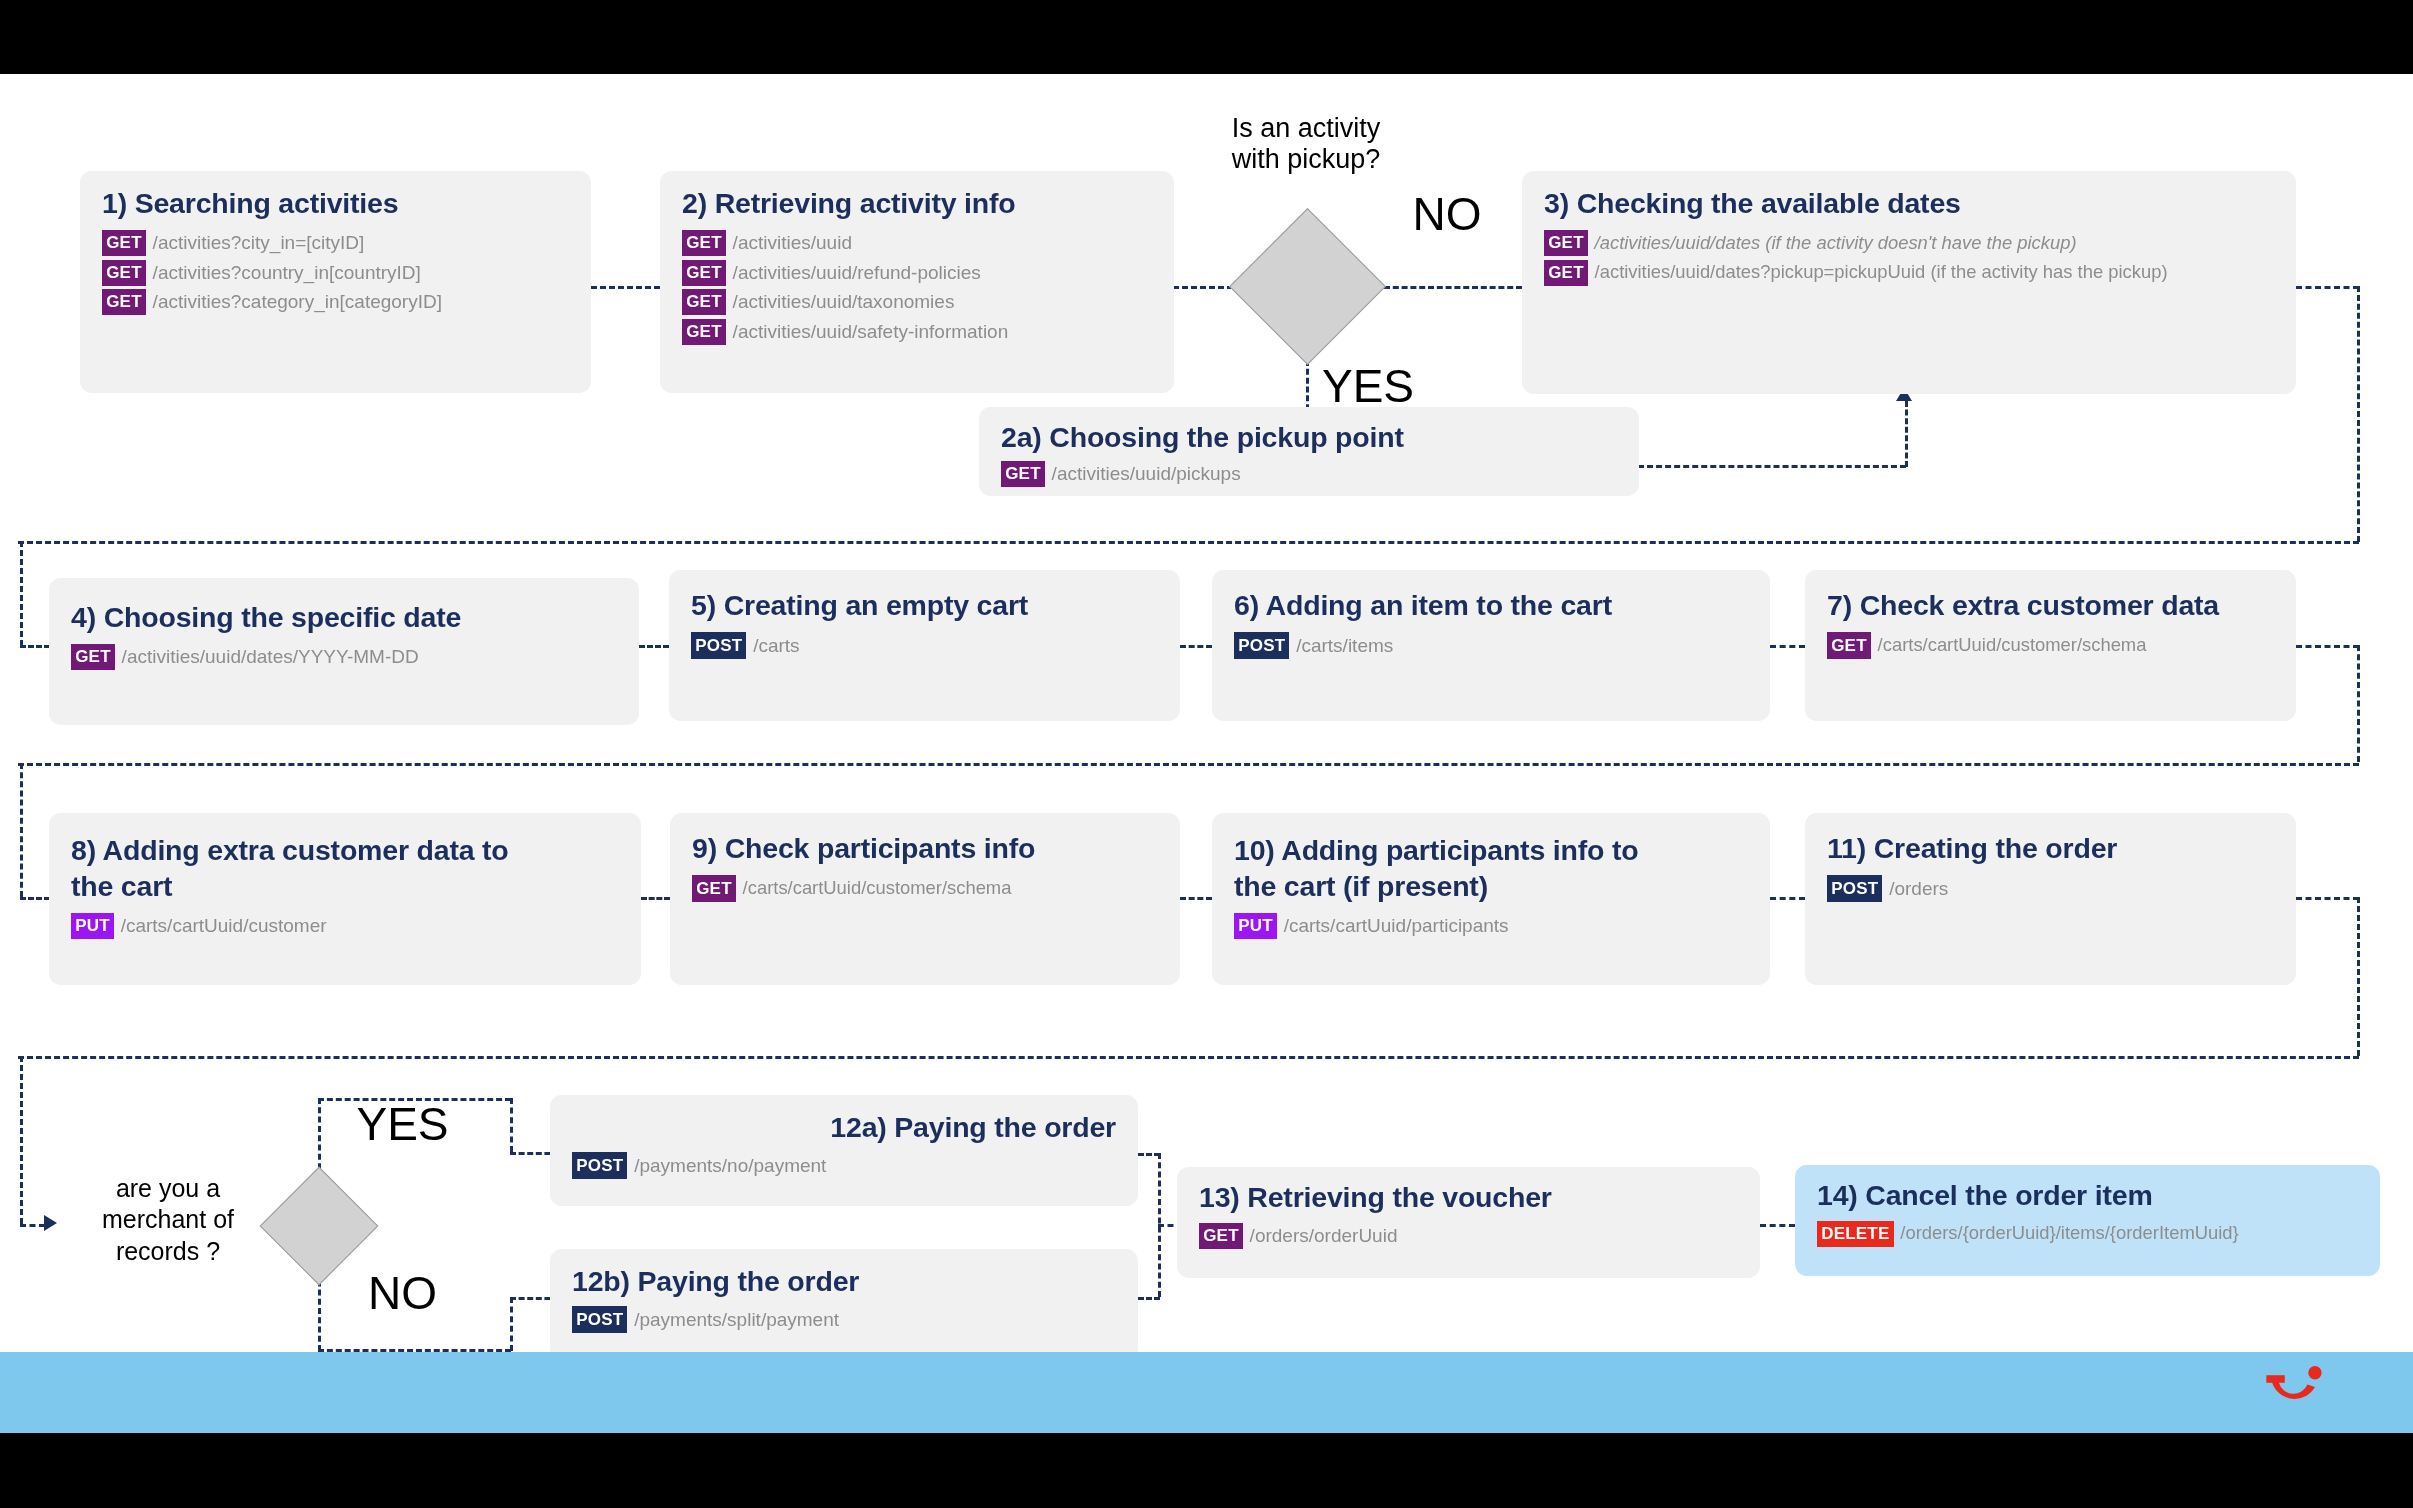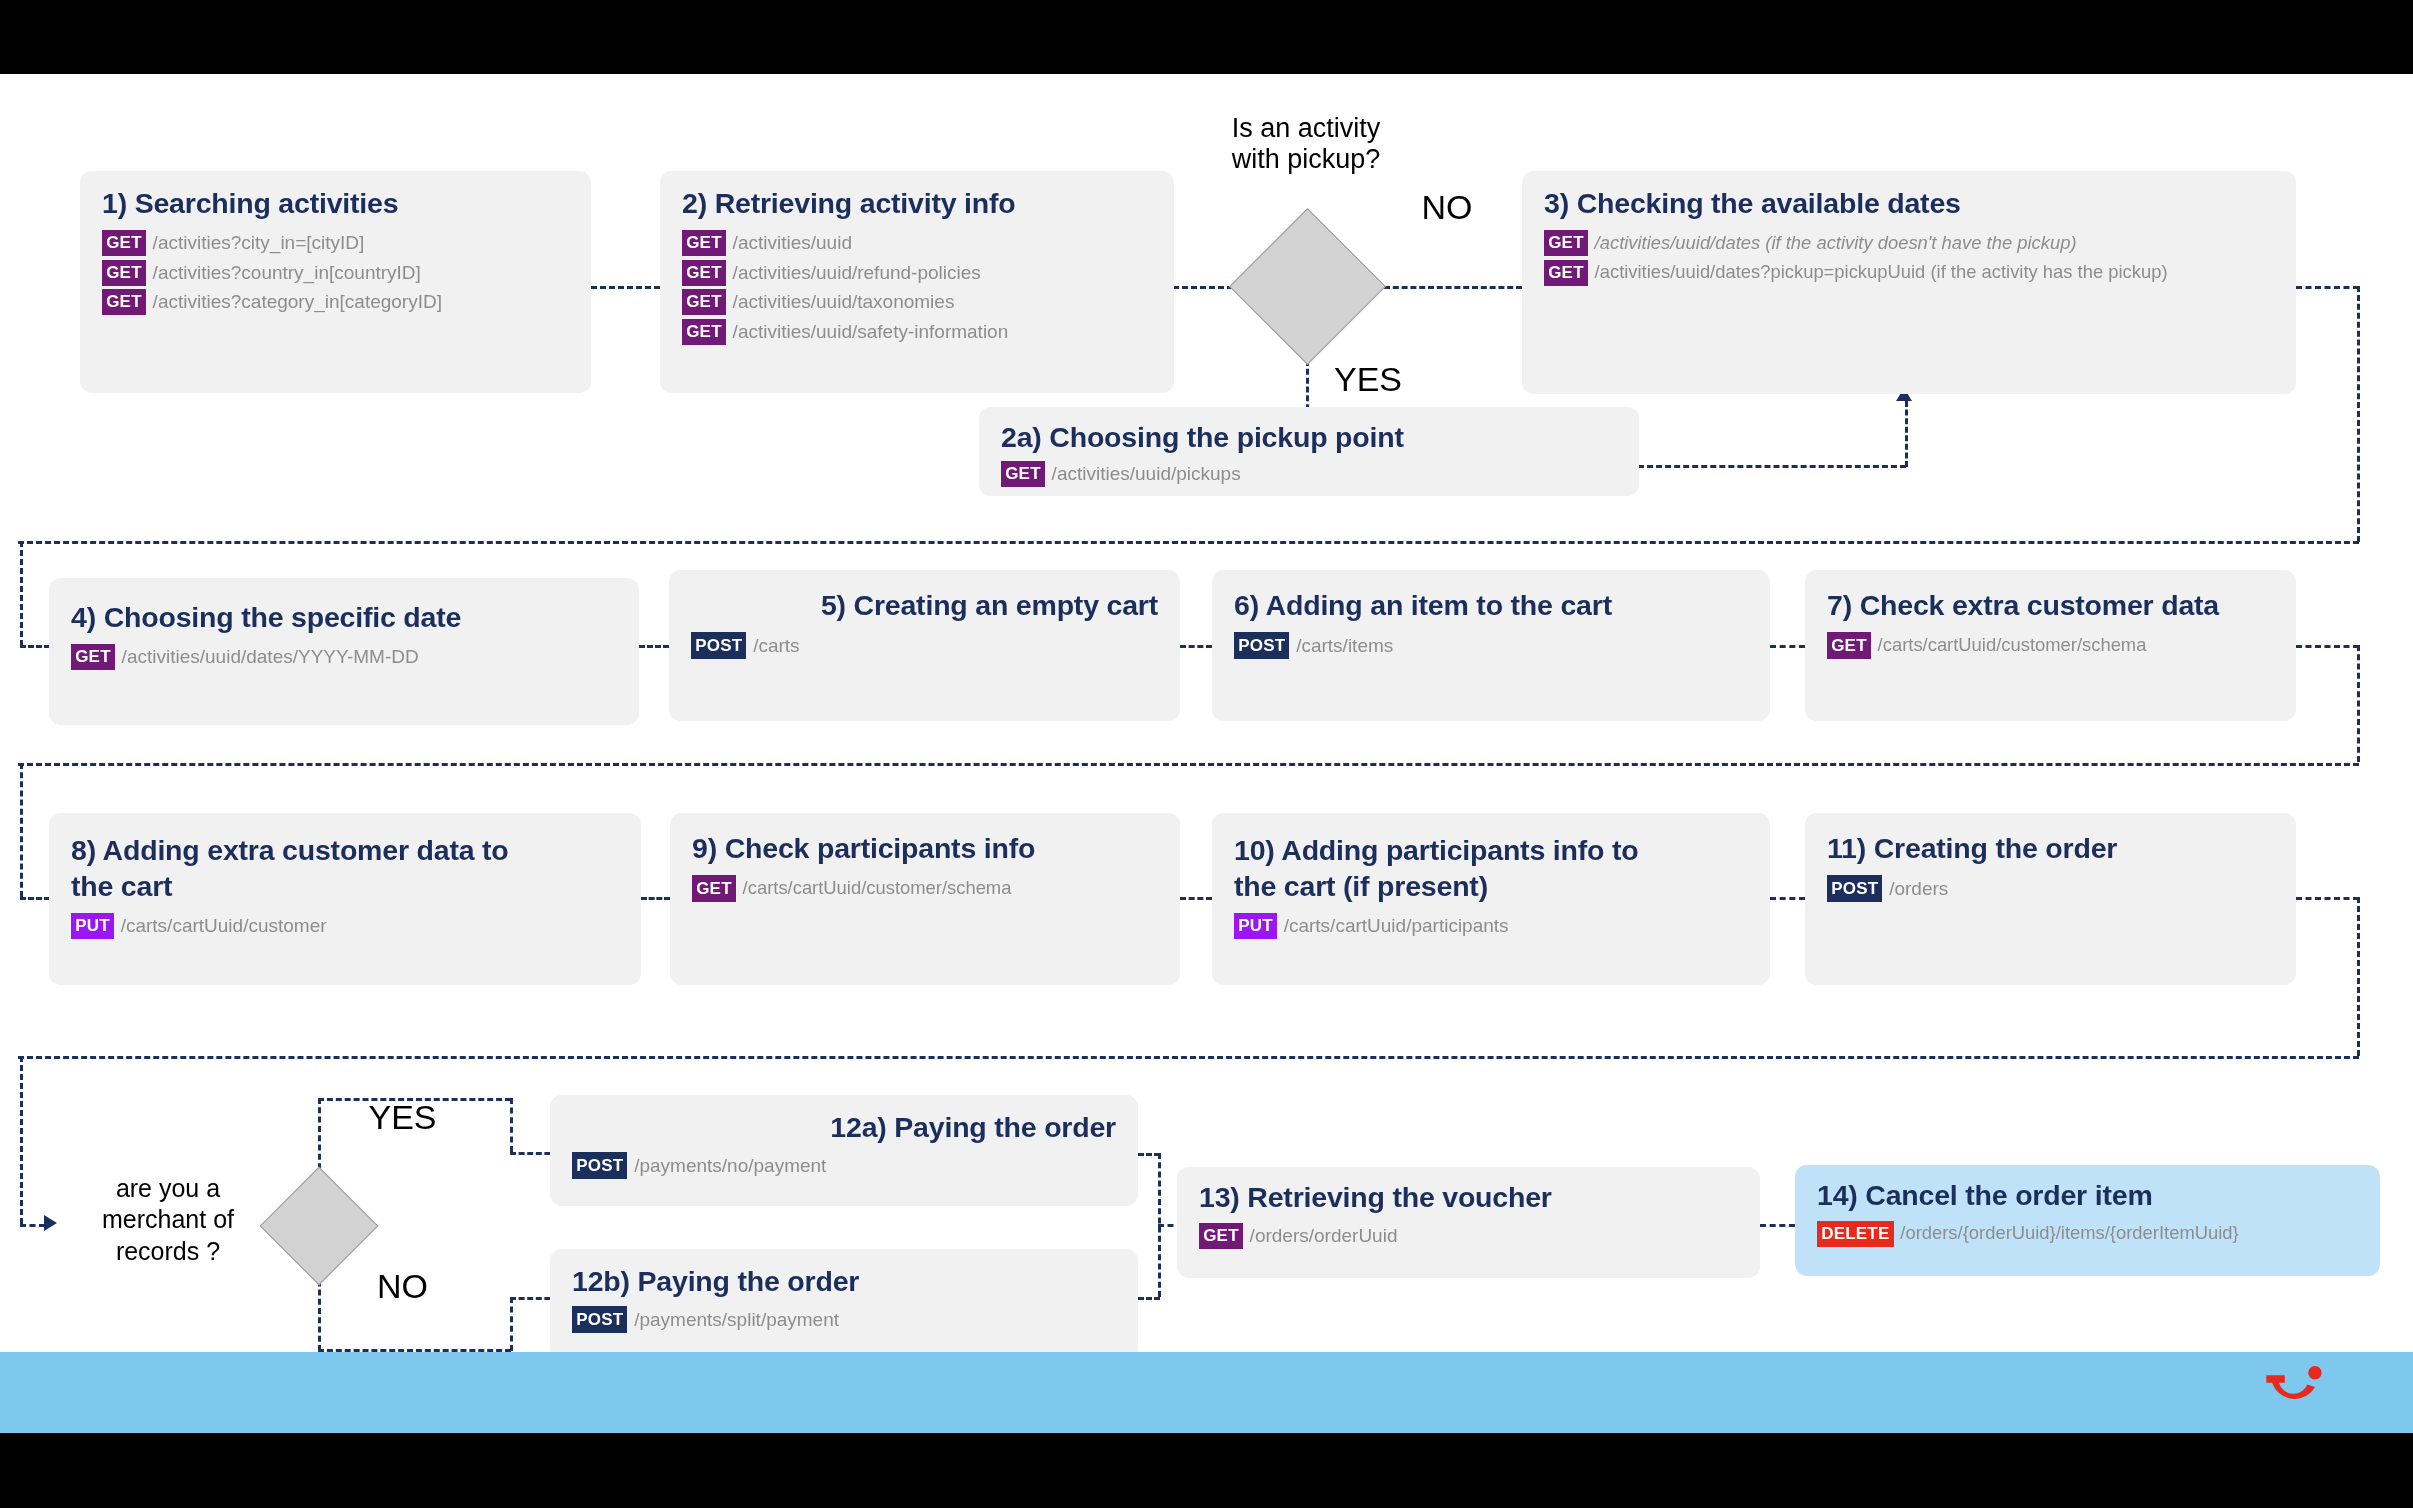--- a/index.html
+++ b/index.html
@@ -75,21 +75,21 @@
   
   .diamond{
     position:absolute;
     background:#d2d2d2;
     border:1.7px solid #9a9a9a;
     transform:rotate(45deg);
   }
   .flow-label{
     position:absolute;
     color:#000000;
-    font-size:34px;
+    font-size:46px;
     line-height:1.15;
     text-align:center;
   }
   .q-label{
     position:absolute;
     color:#000000;
     font-size:25px;
     line-height:1.25;
     text-align:center;
   }
@@ -231,21 +231,21 @@
 </div>
 
 <div class="card" style="left:49px;top:578px;width:590px;height:147px;padding-top:22px;">
   <div class="card-title">4) Choosing the specific date</div>
   <div class="ep">
     <span class="verb GET">GET</span>
     <span class="path">/activities/uuid/dates/YYYY-MM-DD</span>
   </div>
 </div>
 
-<div class="card" style="left:669px;top:570px;width:511px;height:151px;padding-top:18.4px;text-align:right;">
+<div class="card" style="left:669px;top:570px;width:511px;height:151px;padding-top:18.4px;">
   <div class="card-title">5) Creating an empty cart</div>
   <div class="ep">
     <span class="verb POST">POST</span>
     <span class="path">/carts</span>
   </div>
 </div>
 
 <div class="card" style="left:1212px;top:570px;width:558px;height:151px;padding-top:18.4px;">
   <div class="card-title">6) Adding an item to the cart</div>
   <div class="ep">

